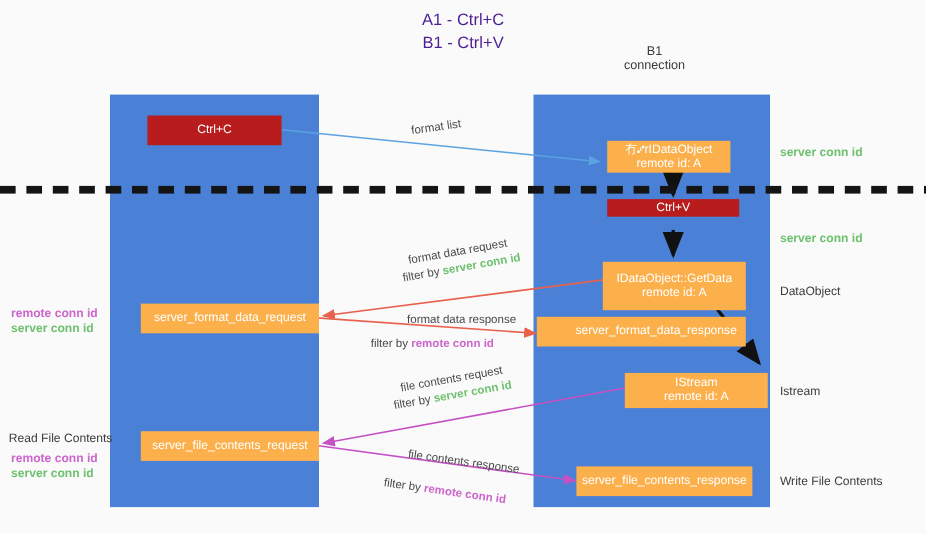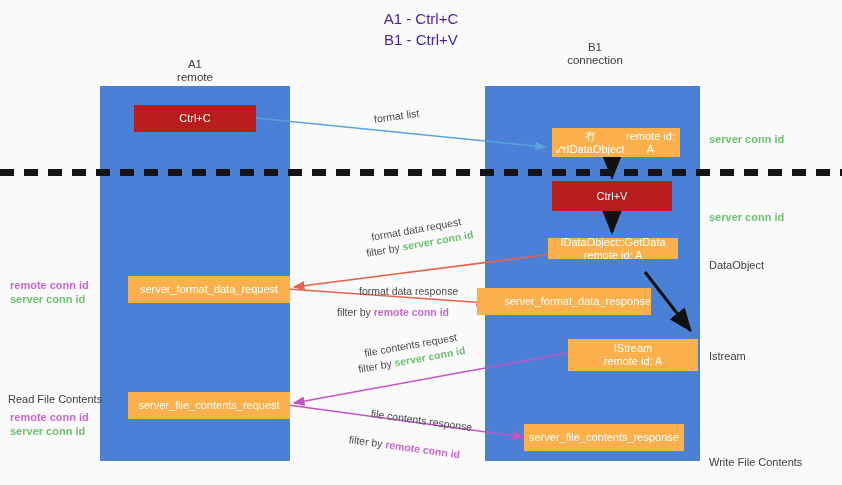--- a/index.html
+++ b/index.html
@@ -42,24 +42,20 @@
 </head>
 <body>
 
 <div class="canvas">
 
   <div class="title">
     <div>A1 - Ctrl+C</div>
     <div>B1 - Ctrl+V</div>
   </div>
 
-  <div class="lane-title" style="left:110px;top:58px;width:170px;">
-    <div>A1</div>
-    <div>remote</div>
-  </div>
   <div class="lane-title" style="left:510px;top:41px;width:170px;">
     <div>B1</div>
     <div>connection</div>
   </div>
 
   <div class="lane" style="left:100px;top:86px;width:190px;height:375px;"></div>
   <div class="lane" style="left:485px;top:86px;width:215px;height:375px;"></div>
 
   <svg class="layer">
     <defs>
@@ -87,39 +83,39 @@
     <line x1="288" y1="289" x2="487" y2="303" stroke="#e8614d" stroke-width="1.5" marker-end="url(#ah-red)"></line>
 
     <line x1="567" y1="353" x2="294" y2="403" stroke="#c452c4" stroke-width="1.5" marker-end="url(#ah-mag)"></line>
     <line x1="288" y1="405" x2="523" y2="437" stroke="#c452c4" stroke-width="1.5" marker-end="url(#ah-mag)"></line>
   </svg>
 
   <div class="node green" style="left:134px;top:105px;width:122px;height:27px;">
     <span>Ctrl+C</span>
   </div>
 
-  <div class="node orange" style="left:552px;top:128px;width:128px;height:29px;">
+  <div class="node orange" style="left:552px;top:128px;width:112px;height:29px;flex-direction:column;">
     <span>冇⑇rIDataObject</span>
     <span>remote id: A</span>
   </div>
 
-  <div class="node green" style="left:552px;top:181px;width:120px;height:30px;">
+  <div class="node green" style="left:552px;top:181px;width:120px;height:16px;">
     <span>Ctrl+V</span>
   </div>
 
-  <div class="node orange" style="left:548px;top:238px;width:130px;height:21px;flex-direction:column;">
+  <div class="node orange" style="left:548px;top:238px;width:130px;height:44px;flex-direction:column;">
     <span>IDataObject::GetData</span>
     <span>remote id: A</span>
   </div>
 
   <div class="node orange" style="left:128px;top:276px;width:162px;height:27px;">
     <span>server_format_data_request</span>
   </div>
 
-  <div class="node orange" style="left:477px;top:288px;width:174px;height:27px;padding-left:31px;">
+  <div class="node orange" style="left:488px;top:288px;width:190px;height:27px;padding-left:31px;">
     <span>server_format_data_response</span>
   </div>
 
   <div class="node orange" style="left:568px;top:339px;width:130px;height:32px;flex-direction:column;">
     <span>IStream</span>
     <span>remote id: A</span>
   </div>
 
   <div class="node orange" style="left:128px;top:392px;width:162px;height:27px;">
     <span>server_file_contents_request</span>
@@ -133,21 +129,21 @@
     <span>format list</span>
   </div>
 
   <div class="edge-label r-neg10" style="left:370px;top:230px;">
     <span>format data request</span>
   </div>
   <div class="edge-label r-neg10" style="left:365px;top:246px;">
     <span>filter by </span><b class="green-t">server conn id</b>
   </div>
 
-  <div class="edge-label" style="left:359px;top:284px;">
+  <div class="edge-label" style="left:370px;top:284px;">
     <span>format data response</span>
   </div>
   <div class="edge-label" style="left:337px;top:305px;">
     <span>filter by </span><b class="magenta-t">remote conn id</b>
   </div>
 
   <div class="edge-label r-neg10" style="left:363px;top:346px;">
     <span>file contents request</span>
   </div>
   <div class="edge-label r-neg10" style="left:357px;top:362px;">
@@ -158,21 +154,21 @@
     <span>file contents response</span>
   </div>
   <div class="edge-label r-pos8" style="left:350px;top:432px;">
     <span>filter by </span><b class="magenta-t">remote conn id</b>
   </div>
 
   <div class="ann green-t" style="left:709px;top:132px;">server conn id</div>
   <div class="ann green-t" style="left:709px;top:210px;">server conn id</div>
   <div class="ann grey" style="left:709px;top:258px;text-align:right;">DataObject</div>
   <div class="ann grey" style="left:709px;top:349px;">Istream</div>
-  <div class="ann grey" style="left:709px;top:455px;">Write File Contents</div>
+  <div class="ann grey" style="left:709px;top:431px;">Write File Contents</div>
 
   <div class="ann magenta-t" style="left:10px;top:278px;">remote conn id</div>
   <div class="ann green-t" style="left:10px;top:292px;">server conn id</div>
 
   <div class="ann grey" style="left:8px;top:392px;">Read File Contents</div>
   <div class="ann magenta-t" style="left:10px;top:410px;">remote conn id</div>
   <div class="ann green-t" style="left:10px;top:424px;">server conn id</div>
 
   <div class="dashed"></div>
 

